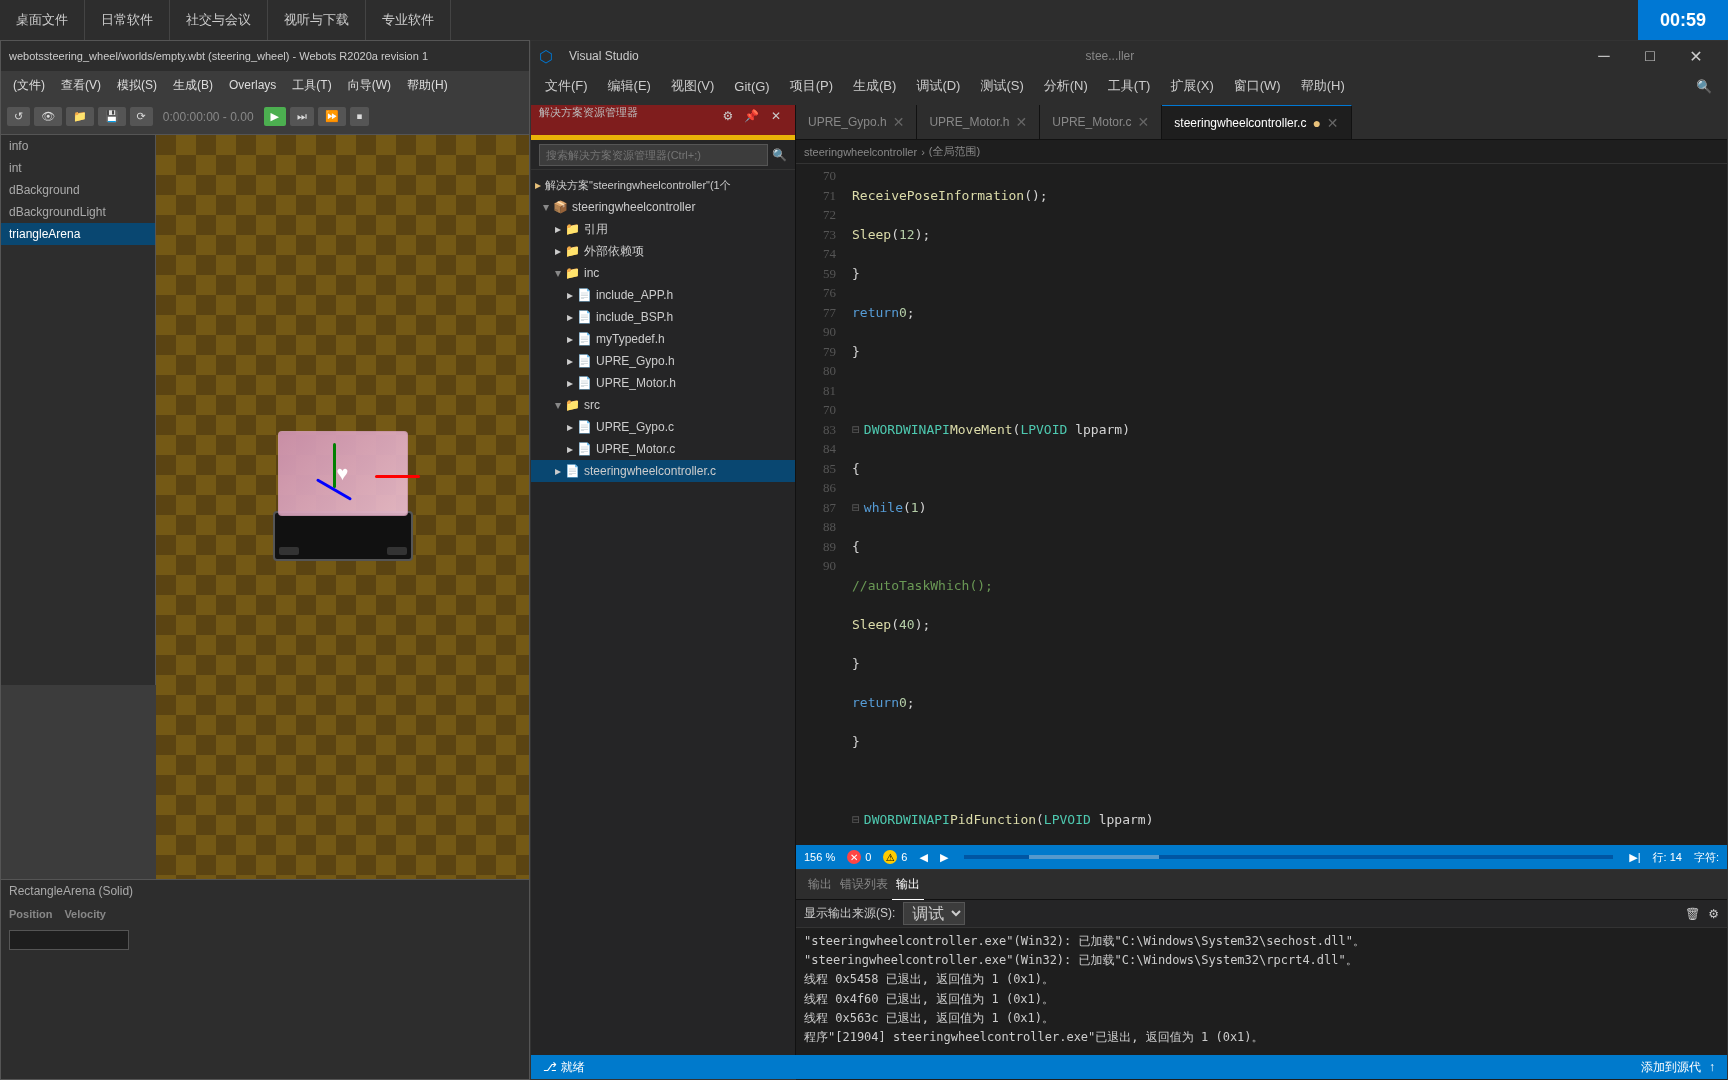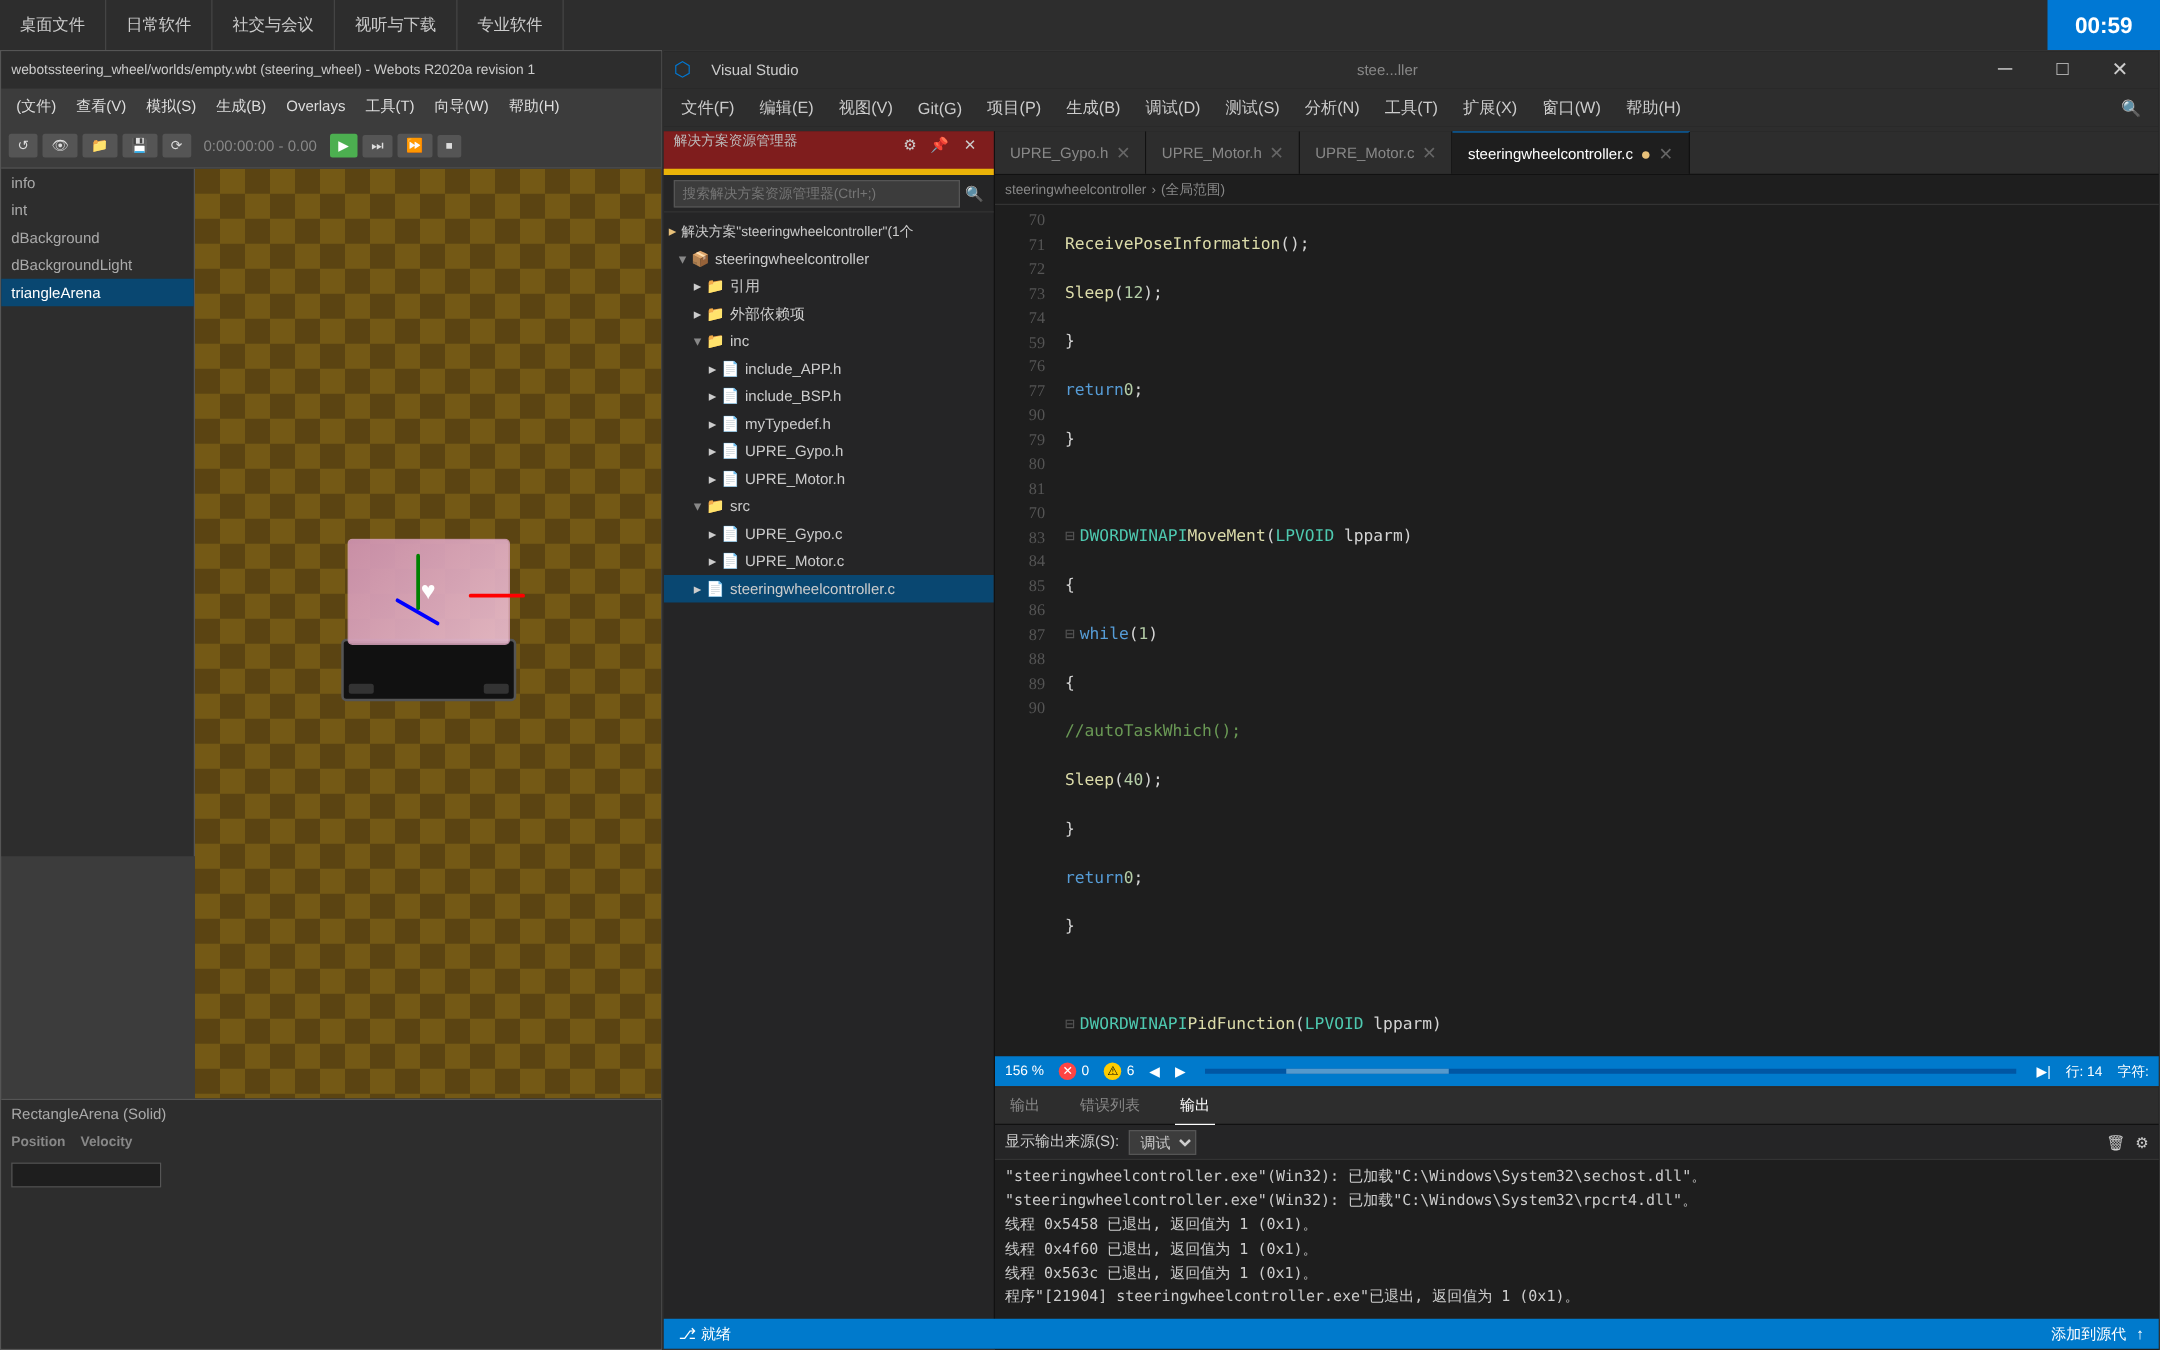--- a/index.html
+++ b/index.html
@@ -209,21 +209,21 @@
     .status-nav { display: flex; align-items: center; gap: 4px; }
     .status-right { margin-left: auto; display: flex; gap: 12px; }
 
     
     .output-panel {
       position: absolute; bottom: 0; left: 0; right: 0; height: 210px;
       background: #1e1e1e; border-top: 1px solid #333;
     }
     .output-tabs {
       height: 30px; background: #2d2d2d; display: flex; align-items: center;
-      padding: 0 8px; gap: 24px; border-bottom: 1px solid #111;
+      padding: 0 8px; gap: 0; border-bottom: 1px solid #111;
     }
     .output-tab {
       font-size: 12px; color: #888; cursor: pointer; padding: 0 4px; height: 30px;
       display: flex; align-items: center; border-bottom: 1px solid transparent;
     }
     .output-tab.active { color: #fff; border-bottom: 1px solid #fff; }
     .output-header {
       height: 28px; background: #252526; display: flex; align-items: center;
       padding: 0 8px; font-size: 12px; color: #ccc; gap: 8px; border-bottom: 1px solid #333;
     }
@@ -561,21 +561,21 @@
         <span style="color:#888; font-size:12px; padding:0 4px;">输出</span>
         <div class="output-tab">
           <span>错误列表</span>
         </div>
         <div class="output-tab active">
           <span>输出</span>
         </div>
       </div>
       <div class="output-header">
         <span>显示输出来源(S):</span>
-        <select style="background:#3c3c3c; border:1px solid #555; color:#ccc; font-size:12px; padding:1px 4px;">
+        <select style="background:#3c3c3c; border:1px solid #555; color:#ccc; font-size:16px; padding:1px 4px;">
           <option>调试</option>
         </select>
         <span style="margin-left:auto;">🗑</span>
         <span>⚙</span>
       </div>
       <div class="output-content">
         <div class="output-line">"steeringwheelcontroller.exe"(Win32): 已加载"C:\Windows\System32\sechost.dll"。</div>
         <div class="output-line">"steeringwheelcontroller.exe"(Win32): 已加载"C:\Windows\System32\rpcrt4.dll"。</div>
         <div class="output-line">线程 0x5458 已退出, 返回值为 1 (0x1)。</div>
         <div class="output-line">线程 0x4f60 已退出, 返回值为 1 (0x1)。</div>

